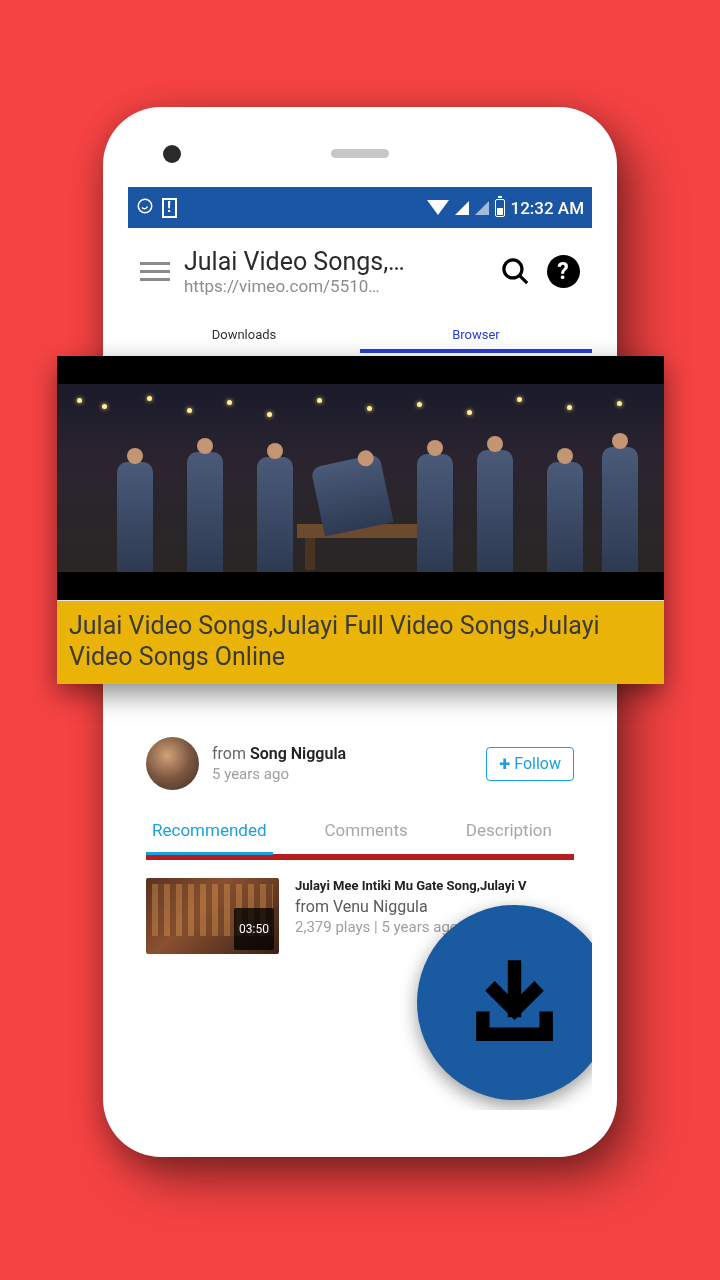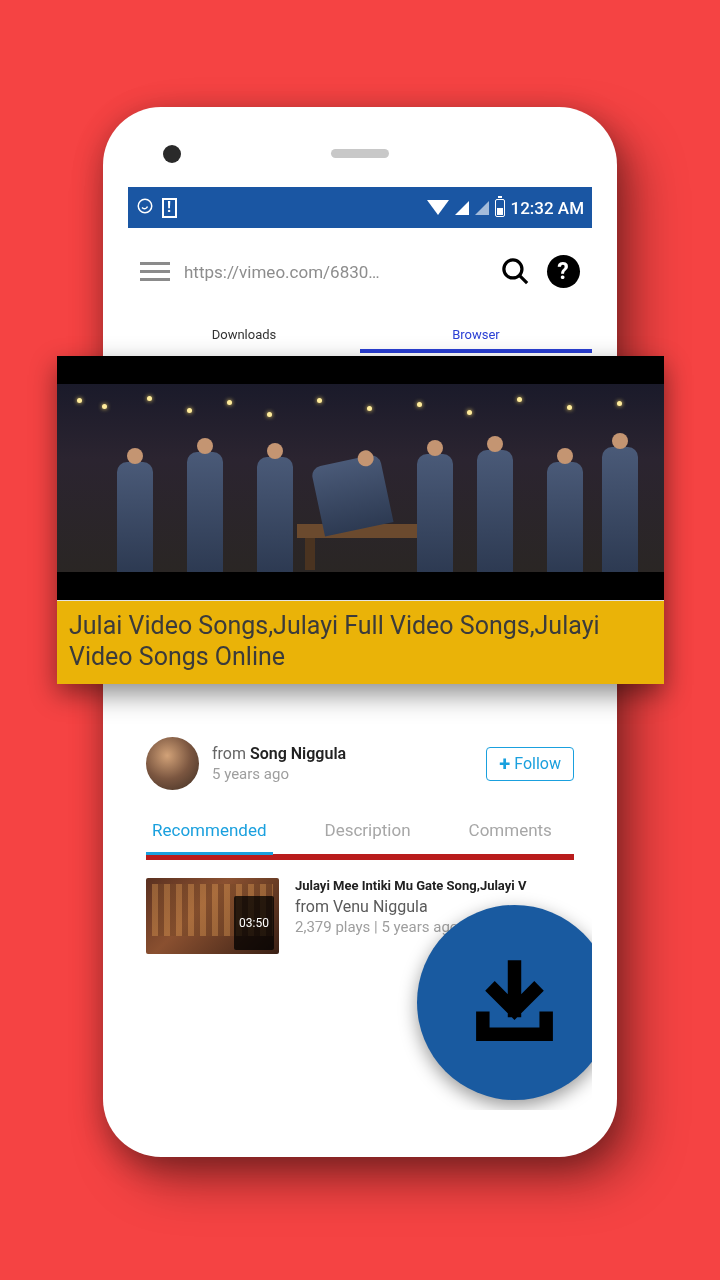--- a/index.html
+++ b/index.html
@@ -108,21 +108,21 @@
 .follow-plus { font-size: 20px; line-height: 1; font-weight: bold; }
 
 .subtabs { display: flex; border-bottom: 6px solid #b91c1c; margin: 0 18px; margin-top: 10px; }
 .subtab { padding: 10px 6px 14px; font-size: 17px; color: #a7a7a7; margin-right: 46px; position: relative; }
 .subtab.active { color: #1aa0de; }
 .subtab.active::after { content: ""; position: absolute; left: 0; right: 0; bottom: -1px; height: 3px; background: #1aa0de; }
 
 .rec-item { display: flex; padding: 18px 18px; gap: 16px; }
 .thumb { width: 133px; height: 76px; background: linear-gradient(135deg, #5a3020 0%, #8a5030 40%, #3a2015 100%); position: relative; border-radius: 2px; overflow: hidden; }
 .thumb .interior { position: absolute; inset: 6px 6px 18px 6px; background: repeating-linear-gradient(90deg, #c98a4a 0 6px, #7a4a28 6px 12px); opacity: 0.5; }
-.thumb .dur { position: absolute; right: 5px; bottom: 4px; background: rgba(0,0,0,0.75); color: #fff; font-size: 12px; padding: 20px 5px; border-radius: 2px; }
+.thumb .dur { position: absolute; right: 5px; bottom: 4px; background: rgba(0,0,0,0.75); color: #fff; font-size: 12px; padding: 14px 5px; border-radius: 2px; }
 .rec-text { flex: 1; min-width: 0; }
 .rec-title { font-size: 13px; font-weight: 700; color: #212121; line-height: 1.2; max-height: 44px; overflow: hidden; }
 .rec-from { font-size: 16px; color: #5a5a5a; margin-top: 3px; }
 .rec-meta { font-size: 15px; color: #9e9e9e; margin-top: 2px; }
 
 .fab-download {
   position: absolute;
   right: -20px;
   bottom: 10px;
   width: 195px;
@@ -165,21 +165,22 @@
       </div>
     </div>
 
     <div class="app-bar">
       <div class="hamburger">
           <span></span>
           <span></span>
           <span></span>
         </div>
       <div class="title-area">
-        <div class="page-url">https://vimeo.com/6830…</div>
+        <div class="page-title">Julai Video Songs,…</div>
+        <div class="page-url">https://vimeo.com/5510…</div>
       </div>
       <div class="icon-btn">
         <svg class="search-svg" viewBox="0 0 24 24" fill="none" stroke="#000" stroke-width="2.5">
             <circle cx="10" cy="10" r="7"></circle>
             <line x1="21" y1="21" x2="15" y2="15"></line>
           </svg>
       </div>
       <div class="icon-btn">
         <div class="help-circle">?</div>
       </div>
@@ -202,22 +203,22 @@
           <div class="author-age">5 years ago</div>
         </div>
         <div class="follow-btn">
           <span class="follow-plus">+</span>
           <span>Follow</span>
         </div>
       </div>
 
       <div class="subtabs">
         <div class="subtab active">Recommended</div>
+        <div class="subtab">Comments</div>
         <div class="subtab">Description</div>
-        <div class="subtab">Comments</div>
       </div>
 
       <div class="rec-item">
         <div class="thumb">
           <div class="interior"></div>
           <div class="dur">03:50</div>
         </div>
         <div class="rec-text">
           <div class="rec-title">Julayi Mee Intiki Mu Gate Song,Julayi V</div>
           <div class="rec-from">from Venu Niggula</div>

